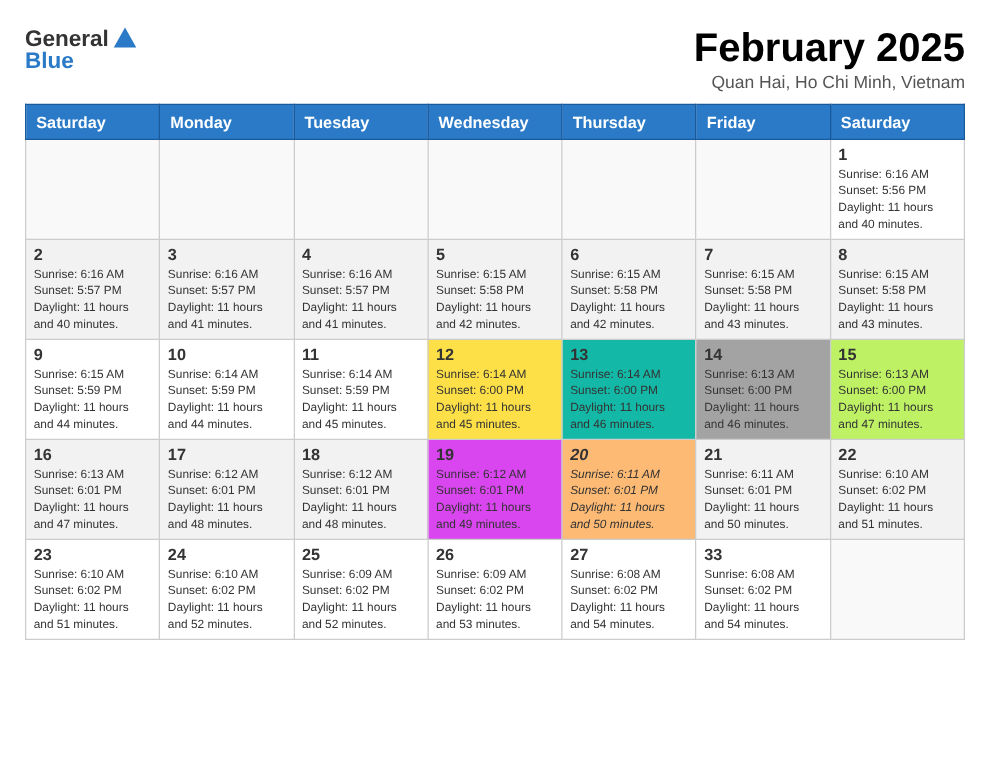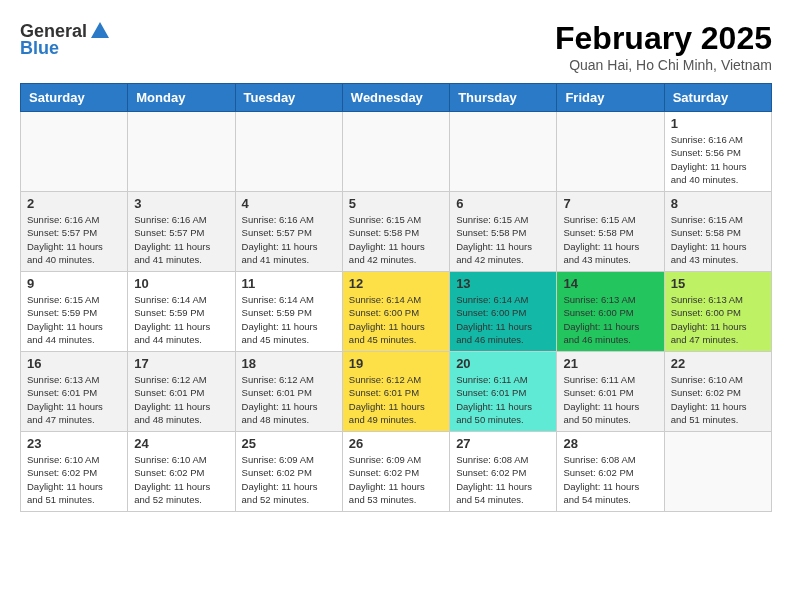--- a/index.html
+++ b/index.html
@@ -196,21 +196,21 @@
           <div class="day-info" style="white-space: pre-line;">Sunrise: 6:14 AM
 Sunset: 6:00 PM
 Daylight: 11 hours and 45 minutes.</div>
         </td>
         <td style="background-color: #14b8a6;">
           <span class="day-number">13</span>
           <div class="day-info" style="white-space: pre-line;">Sunrise: 6:14 AM
 Sunset: 6:00 PM
 Daylight: 11 hours and 46 minutes.</div>
         </td>
-        <td style="background-color: #22c55e; margin-left: 43px;">
+        <td style="background-color: #a3a3a3; margin-left: 43px;">
           <span class="day-number">14</span>
           <div class="day-info" style="white-space: pre-line;">Sunrise: 6:13 AM
 Sunset: 6:00 PM
 Daylight: 11 hours and 46 minutes.</div>
         </td>
         <td style="background-color: #bef264;">
           <span class="day-number">15</span>
           <div class="day-info" style="white-space: pre-line;">Sunrise: 6:13 AM
 Sunset: 6:00 PM
 Daylight: 11 hours and 47 minutes.</div>
@@ -228,27 +228,27 @@
           <div class="day-info" style="white-space: pre-line;">Sunrise: 6:12 AM
 Sunset: 6:01 PM
 Daylight: 11 hours and 48 minutes.</div>
         </td>
         <td style="background-color: rgb(242, 242, 242);">
           <span class="day-number">18</span>
           <div class="day-info" style="white-space: pre-line;">Sunrise: 6:12 AM
 Sunset: 6:01 PM
 Daylight: 11 hours and 48 minutes.</div>
         </td>
-        <td style="background-color: #fde047;">
+        <td style="background-color: #d946ef;">
           <span class="day-number">19</span>
           <div class="day-info" style="white-space: pre-line;">Sunrise: 6:12 AM
 Sunset: 6:01 PM
 Daylight: 11 hours and 49 minutes.</div>
         </td>
-        <td style="background-color: #5eead4;">
+        <td style="background-color: #fdba74; font-style: italic;">
           <span class="day-number">20</span>
           <div class="day-info" style="white-space: pre-line;">Sunrise: 6:11 AM
 Sunset: 6:01 PM
 Daylight: 11 hours and 50 minutes.</div>
         </td>
         <td style="background-color: rgb(242, 242, 242);">
           <span class="day-number">21</span>
           <div class="day-info" style="white-space: pre-line;">Sunrise: 6:11 AM
 Sunset: 6:01 PM
 Daylight: 11 hours and 50 minutes.</div>
@@ -285,21 +285,21 @@
 Sunset: 6:02 PM
 Daylight: 11 hours and 53 minutes.</div>
         </td>
         <td style="background-color: rgb(255, 255, 255);">
           <span class="day-number">27</span>
           <div class="day-info" style="white-space: pre-line;">Sunrise: 6:08 AM
 Sunset: 6:02 PM
 Daylight: 11 hours and 54 minutes.</div>
         </td>
         <td style="background-color: rgb(255, 255, 255);">
-          <span class="day-number">28</span>
+          <span class="day-number">33</span>
           <div class="day-info" style="white-space: pre-line;">Sunrise: 6:08 AM
 Sunset: 6:02 PM
 Daylight: 11 hours and 54 minutes.</div>
         </td>
         <td class="empty-cell" style="background-color: rgb(249, 249, 249);"></td>
       </tr>
     </tbody>
 </table>
 
 </body></html>

